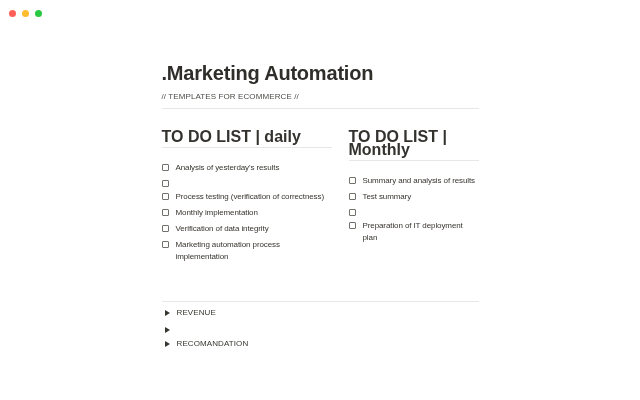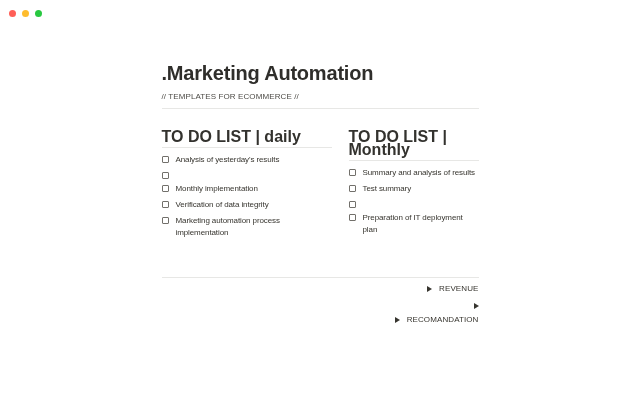--- a/index.html
+++ b/index.html
@@ -37,35 +37,35 @@
 
   .columns { display: flex; margin-top: 21px; gap: 17px; }
   .col-left { width: 170px; }
   .col-right { width: 130px; }
 
   .col-heading, .section-heading {
     font-size: 16px; font-weight: 700; line-height: 13px; color: #33322e;
   }
   .h-divider { margin-top: 4px; height: 1px; background: #e7e7e5; }
 
-  .todo-items { margin-top: 6px; }
+  .todo-items { margin-top: 14px; }
   .todo-item { display: flex; margin-bottom: 4px; }
   .checkbox {
     flex: 0 0 auto; width: 7px; height: 7px; margin-top: 2px;
     border: 1px solid #72706b; border-radius: 1px; background: #fff;
     cursor: pointer;
   }
   .todo-label {
     margin-left: 7px; font-size: 8px; line-height: 12px;
     letter-spacing: -0.1px; color: #37352f;
   }
 
   .section { margin-top: 34px; }
   .toggles { margin-top: 5px; }
-  .toggle-row { display: flex; align-items: flex-start; margin-bottom: 5px; padding-left: 3px; justify-content: flex-end; }
+  .toggle-row { display: flex; align-items: flex-start; margin-bottom: 5px; padding-left: 3px; }
   .toggle-arrow {
     flex: 0 0 auto; width: 0; height: 0; margin-top: 3px;
     border-left: 5px solid #37352f;
     border-top: 3px solid transparent;
     border-bottom: 3px solid transparent;
     cursor: pointer;
   }
   .toggle-label {
     margin-left: 7px; font-size: 8px; line-height: 12px;
     letter-spacing: 0.1px; color: #37352f;
@@ -94,20 +94,24 @@
     <div class="col-left">
       <h3 class="col-heading">TO DO LIST | daily</h3>
       <div class="h-divider"></div>
       <div class="todo-items">
         <div class="todo-item">
           <span class="checkbox"></span>
           <span class="todo-label">Analysis of yesterday's results</span>
         </div>
         <div class="todo-item">
           <span class="checkbox"></span>
+        </div>
+        <div class="todo-item">
+          <span class="checkbox"></span>
+          <span class="todo-label">Process testing (verification of correctness)</span>
         </div>
         <div class="todo-item">
           <span class="checkbox"></span>
           <span class="todo-label">Monthly implementation</span>
         </div>
         <div class="todo-item">
           <span class="checkbox"></span>
           <span class="todo-label">Verification of data integrity</span>
         </div>
         <div class="todo-item">

